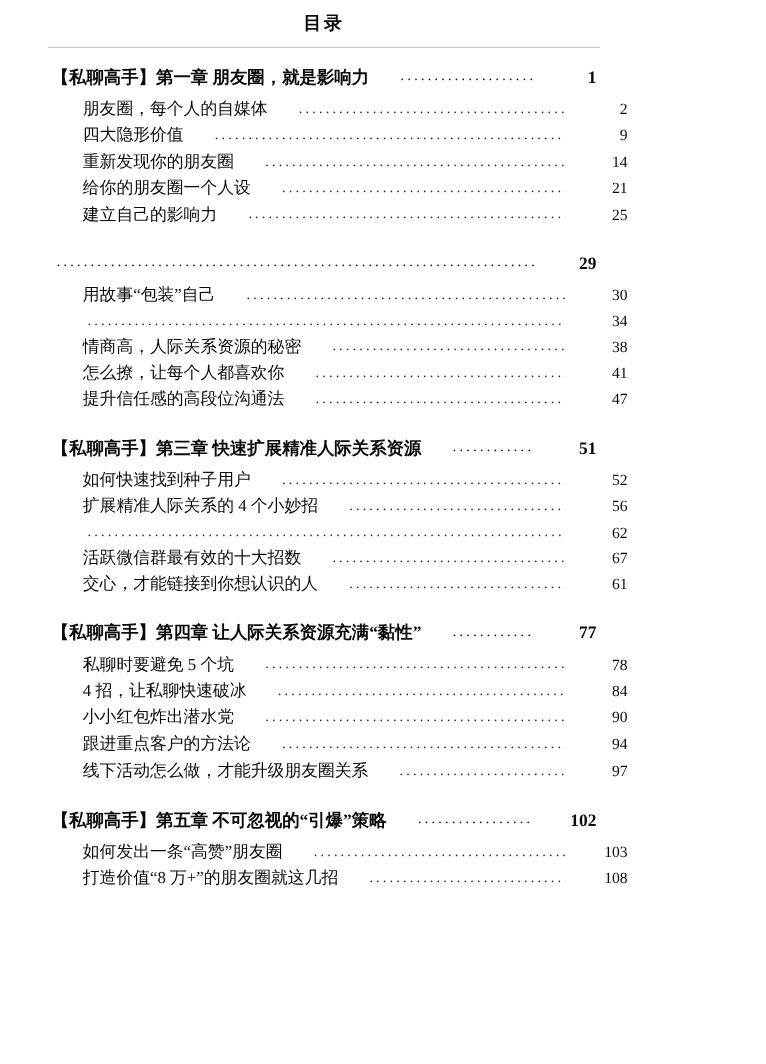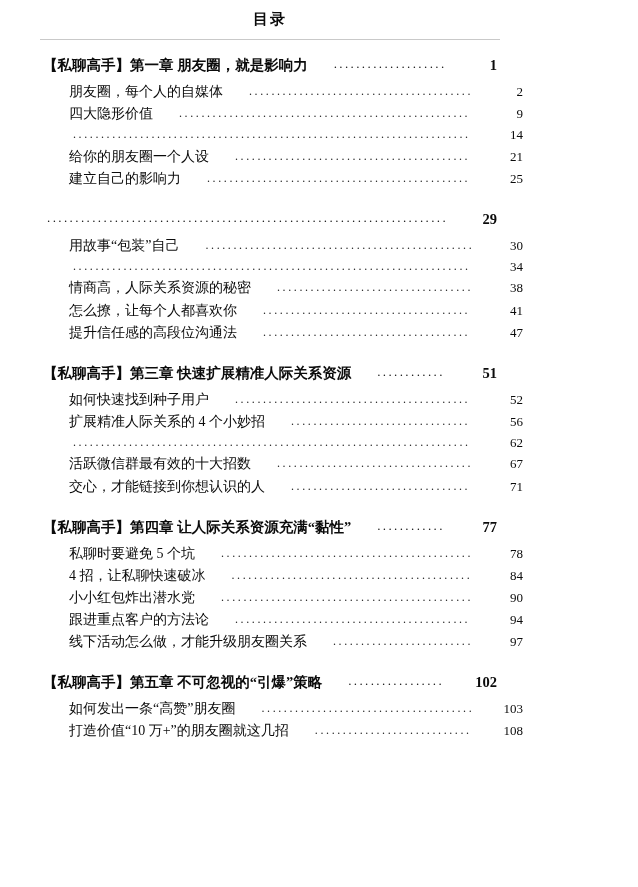--- a/index.html
+++ b/index.html
@@ -123,20 +123,21 @@
           <span class="txt">朋友圈，每个人的自媒体</span>
           <span class="dots">...............................................................................................................................</span>
           <span class="pg">2</span>
         </div>
         <div class="entry sub-line">
           <span class="txt">四大隐形价值</span>
           <span class="dots">...............................................................................................................................</span>
           <span class="pg">9</span>
         </div>
         <div class="entry sub-line">
+          <span class="txt">重新发现你的朋友圈</span>
           <span class="dots">...............................................................................................................................</span>
           <span class="pg">14</span>
         </div>
         <div class="entry sub-line">
           <span class="txt">给你的朋友圈一个人设</span>
           <span class="dots">...............................................................................................................................</span>
           <span class="pg">21</span>
         </div>
         <div class="entry sub-line">
           <span class="txt">建立自己的影响力</span>
@@ -201,21 +202,21 @@
           <span class="pg">62</span>
         </div>
         <div class="entry sub-line">
           <span class="txt">活跃微信群最有效的十大招数</span>
           <span class="dots">...............................................................................................................................</span>
           <span class="pg">67</span>
         </div>
         <div class="entry sub-line">
           <span class="txt">交心，才能链接到你想认识的人</span>
           <span class="dots">...............................................................................................................................</span>
-          <span class="pg">71</span>
+          <span class="pg">61</span>
         </div>
       </div>
     </div>
 
     <div class="chapter">
       <div class="entry chapter-line">
         <span class="txt">【私聊高手】第四章 让人际关系资源充满“黏性”</span>
         <span class="dots">...............................................................................................................................</span>
         <span class="pg">77</span>
       </div>
@@ -254,21 +255,21 @@
         <span class="dots">...............................................................................................................................</span>
         <span class="pg">102</span>
       </div>
       <div class="sub-list">
         <div class="entry sub-line">
           <span class="txt">如何发出一条“高赞”朋友圈</span>
           <span class="dots">...............................................................................................................................</span>
           <span class="pg">103</span>
         </div>
         <div class="entry sub-line">
-          <span class="txt">打造价值“10 万+”的朋友圈就这几招</span>
+          <span class="txt">打造价值“8 万+”的朋友圈就这几招</span>
           <span class="dots">...............................................................................................................................</span>
           <span class="pg">108</span>
         </div>
       </div>
     </div>
 
   </div>
 </div>
 
 </body></html>

